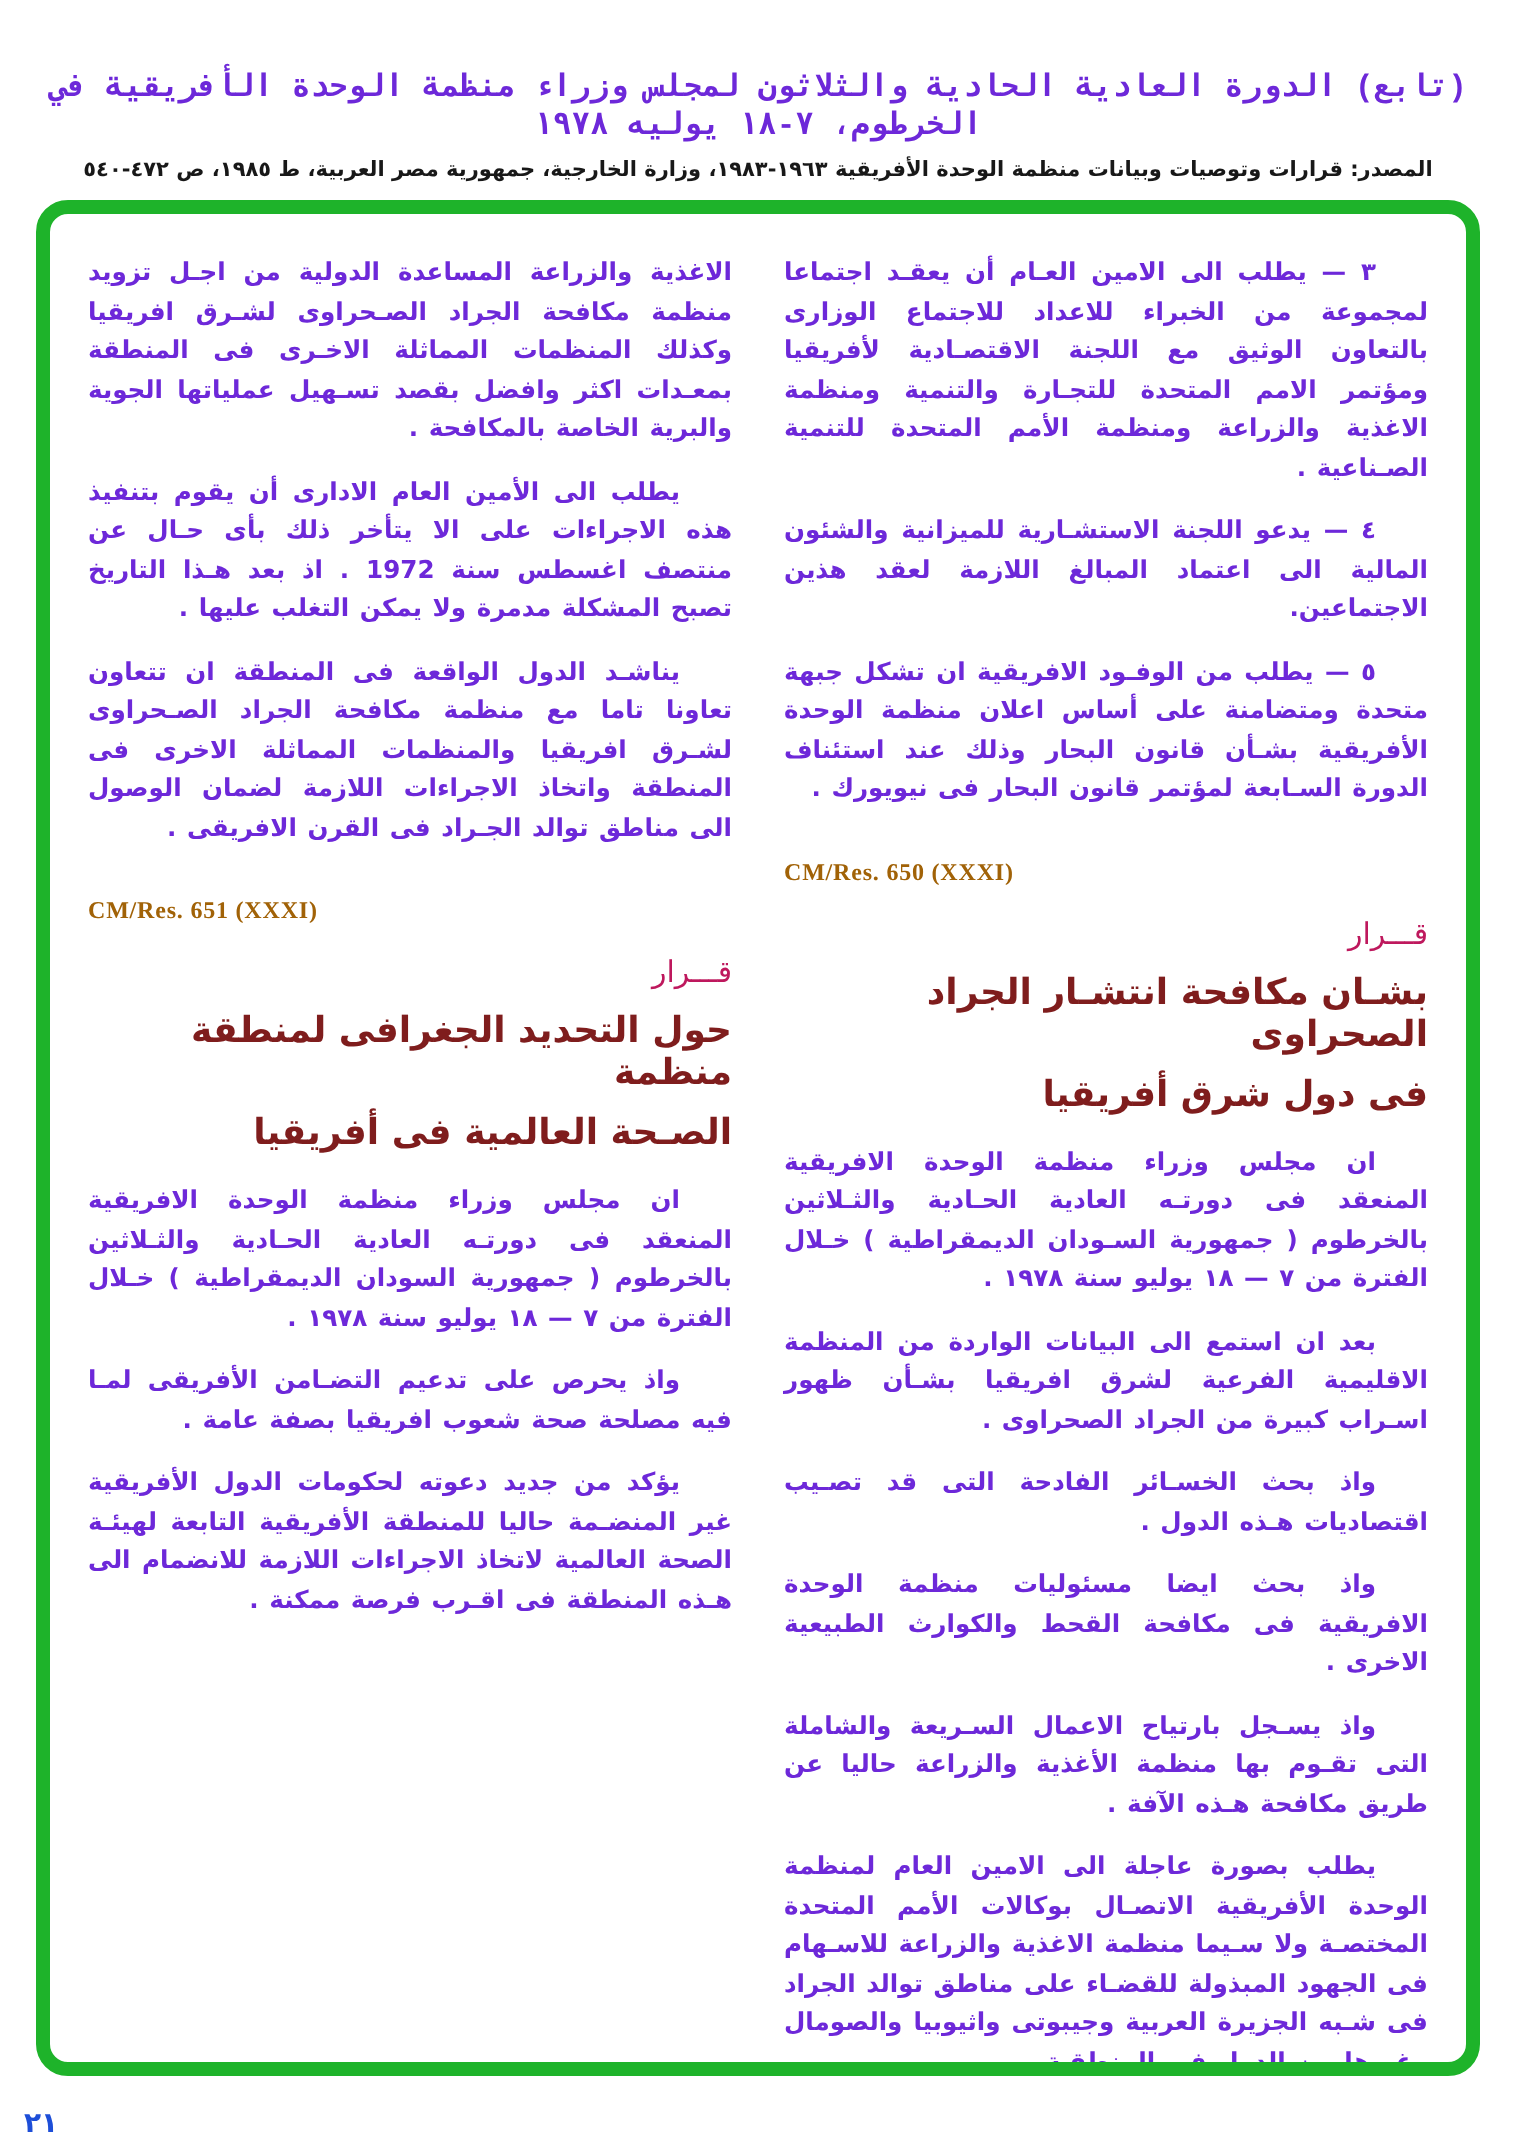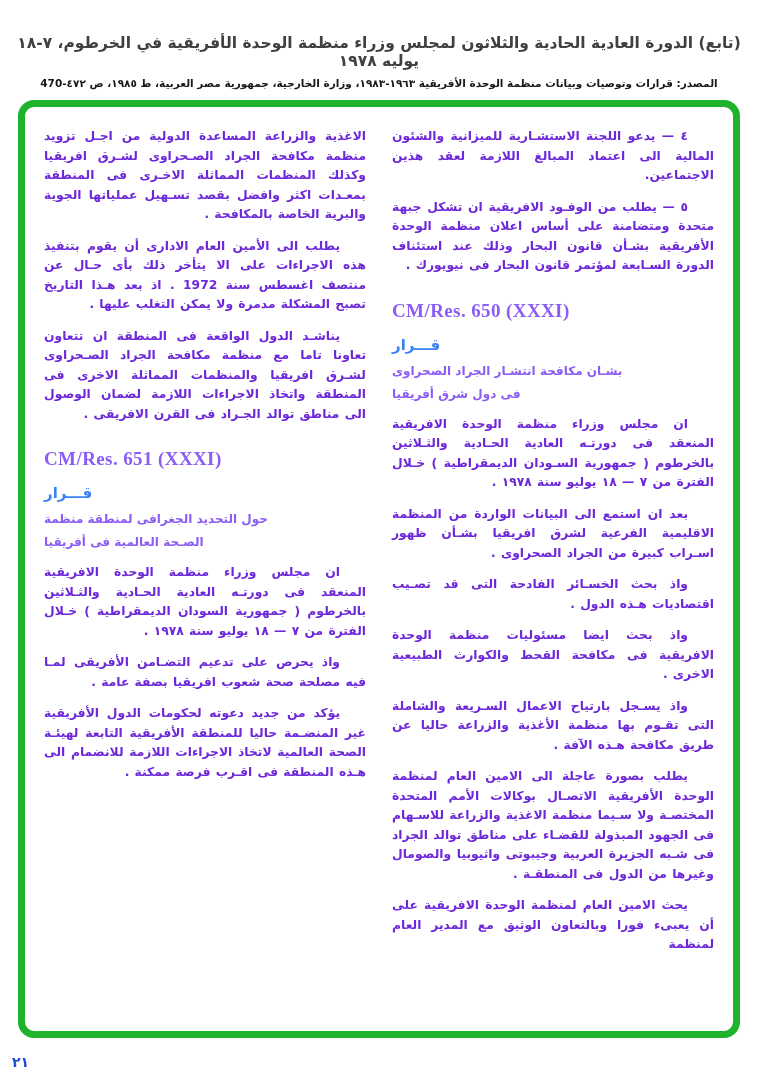--- a/index.html
+++ b/index.html
@@ -21,22 +21,23 @@
   }
   
   .header {
     direction: rtl;
     text-align: center;
     padding-top: 34px;
   }
   .header-line1 {
     font-size: 15.5px;
     font-weight: bold;
-    color: #404040;
+    color: #6d28d9;
     letter-spacing: 0.2px;
+    font-family: Liberation Mono, monospace;
   }
   .header-line2 {
     font-size: 10.5px;
     font-weight: bold;
     color: #181818;
     margin-top: 7px;
   }
   
   .frame {
     position: absolute;
@@ -73,39 +74,39 @@
     margin: 0 0 12px 0;
     text-indent: 26px;
     word-spacing: 1px;
   }
   .para.noindent { text-indent: 0; }
   .ref {
     direction: ltr;
     text-align: left;
     font-family: "Liberation Serif", serif;
     font-weight: bold;
-    font-size: 19px;
-    color: #8b5cf6;
+    font-size: 12px;
+    color: #a16207;
     margin: 24px 0 8px 0;
     letter-spacing: 0.4px;
   }
   .h-res {
     direction: rtl;
-    text-align: left;
-    font-weight: bold;
+    text-align: right;
+    font-weight: normal;
     font-size: 15px;
-    color: #3b82f6;
+    color: #be185d;
     margin: 14px 0 10px 0;
   }
   .h-sub {
     direction: rtl;
-    text-align: left;
+    text-align: right;
     font-weight: bold;
-    font-size: 12px;
-    color: #8b5cf6;
+    font-size: 18px;
+    color: #7f1d1d;
     margin: 0 0 9px 0;
   }
   .h-sub.last { margin-bottom: 14px; }
   
   .pagenum {
     position: absolute;
     bottom: 8px;
     left: 12px;
     width: 100%;
     text-align: left;
@@ -114,27 +115,28 @@
     color: #1d4ed8;
   }
 </style>
 </head>
 <body>
 
 <div class="page">
 
   <div class="header">
     <div class="header-line1">(تابع) الدورة العادية الحادية والثلاثون لمجلس وزراء منظمة الوحدة الأفريقية في الخرطوم، ٧-١٨ يوليه ١٩٧٨</div>
-    <div class="header-line2">المصدر: قرارات وتوصيات وبيانات منظمة الوحدة الأفريقية ١٩٦٣-١٩٨٣، وزارة الخارجية، جمهورية مصر العربية، ط ١٩٨٥، ص ٤٧٢-470</div>
+    <div class="header-line2">المصدر: قرارات وتوصيات وبيانات منظمة الوحدة الأفريقية ١٩٦٣-١٩٨٣، وزارة الخارجية، جمهورية مصر العربية، ط ١٩٨٥، ص ٤٧٢-٥٤٠</div>
   </div>
 
   <div class="frame">
     <div class="cols">
 
       <div class="col">
+        <div class="para">٣ — يطلب الى الامين العـام أن يعقـد اجتماعا لمجموعة من الخبراء للاعداد للاجتماع الوزارى بالتعاون الوثيق مع اللجنة الاقتصـادية لأفريقيا ومؤتمر الامم المتحدة للتجـارة والتنمية ومنظمة الاغذية والزراعة ومنظمة الأمم المتحدة للتنمية الصـناعية .</div>
         <div class="para">٤ — يدعو اللجنة الاستشـارية للميزانية والشئون المالية الى اعتماد المبالغ اللازمة لعقد هذين الاجتماعين.</div>
         <div class="para">٥ — يطلب من الوفـود الافريقية ان تشكل جبهة متحدة ومتضامنة على أساس اعلان منظمة الوحدة الأفريقية بشـأن قانون البحار وذلك عند استئناف الدورة السـابعة لمؤتمر قانون البحار فى نيويورك .</div>
         <div class="ref">CM/Res. 650 (XXXI)</div>
         <div class="h-res">قـــرار</div>
         <div class="h-sub">بشـان مكافحة انتشـار الجراد الصحراوى</div>
         <div class="h-sub last">فى دول شرق أفريقيا</div>
         <div class="para">ان مجلس وزراء منظمة الوحدة الافريقية المنعقد فى دورتـه العادية الحـادية والثـلاثين بالخرطوم ( جمهورية السـودان الديمقراطية ) خـلال الفترة من ٧ — ١٨ يوليو سنة ١٩٧٨ .</div>
         <div class="para">بعد ان استمع الى البيانات الواردة من المنظمة الاقليمية الفرعية لشرق افريقيا بشـأن ظهور اسـراب كبيرة من الجراد الصحراوى .</div>
         <div class="para">واذ بحث الخسـائر الفادحة التى قد تصـيب اقتصاديات هـذه الدول .</div>
         <div class="para">واذ بحث ايضا مسئوليات منظمة الوحدة الافريقية فى مكافحة القحط والكوارث الطبيعية الاخرى .</div>

